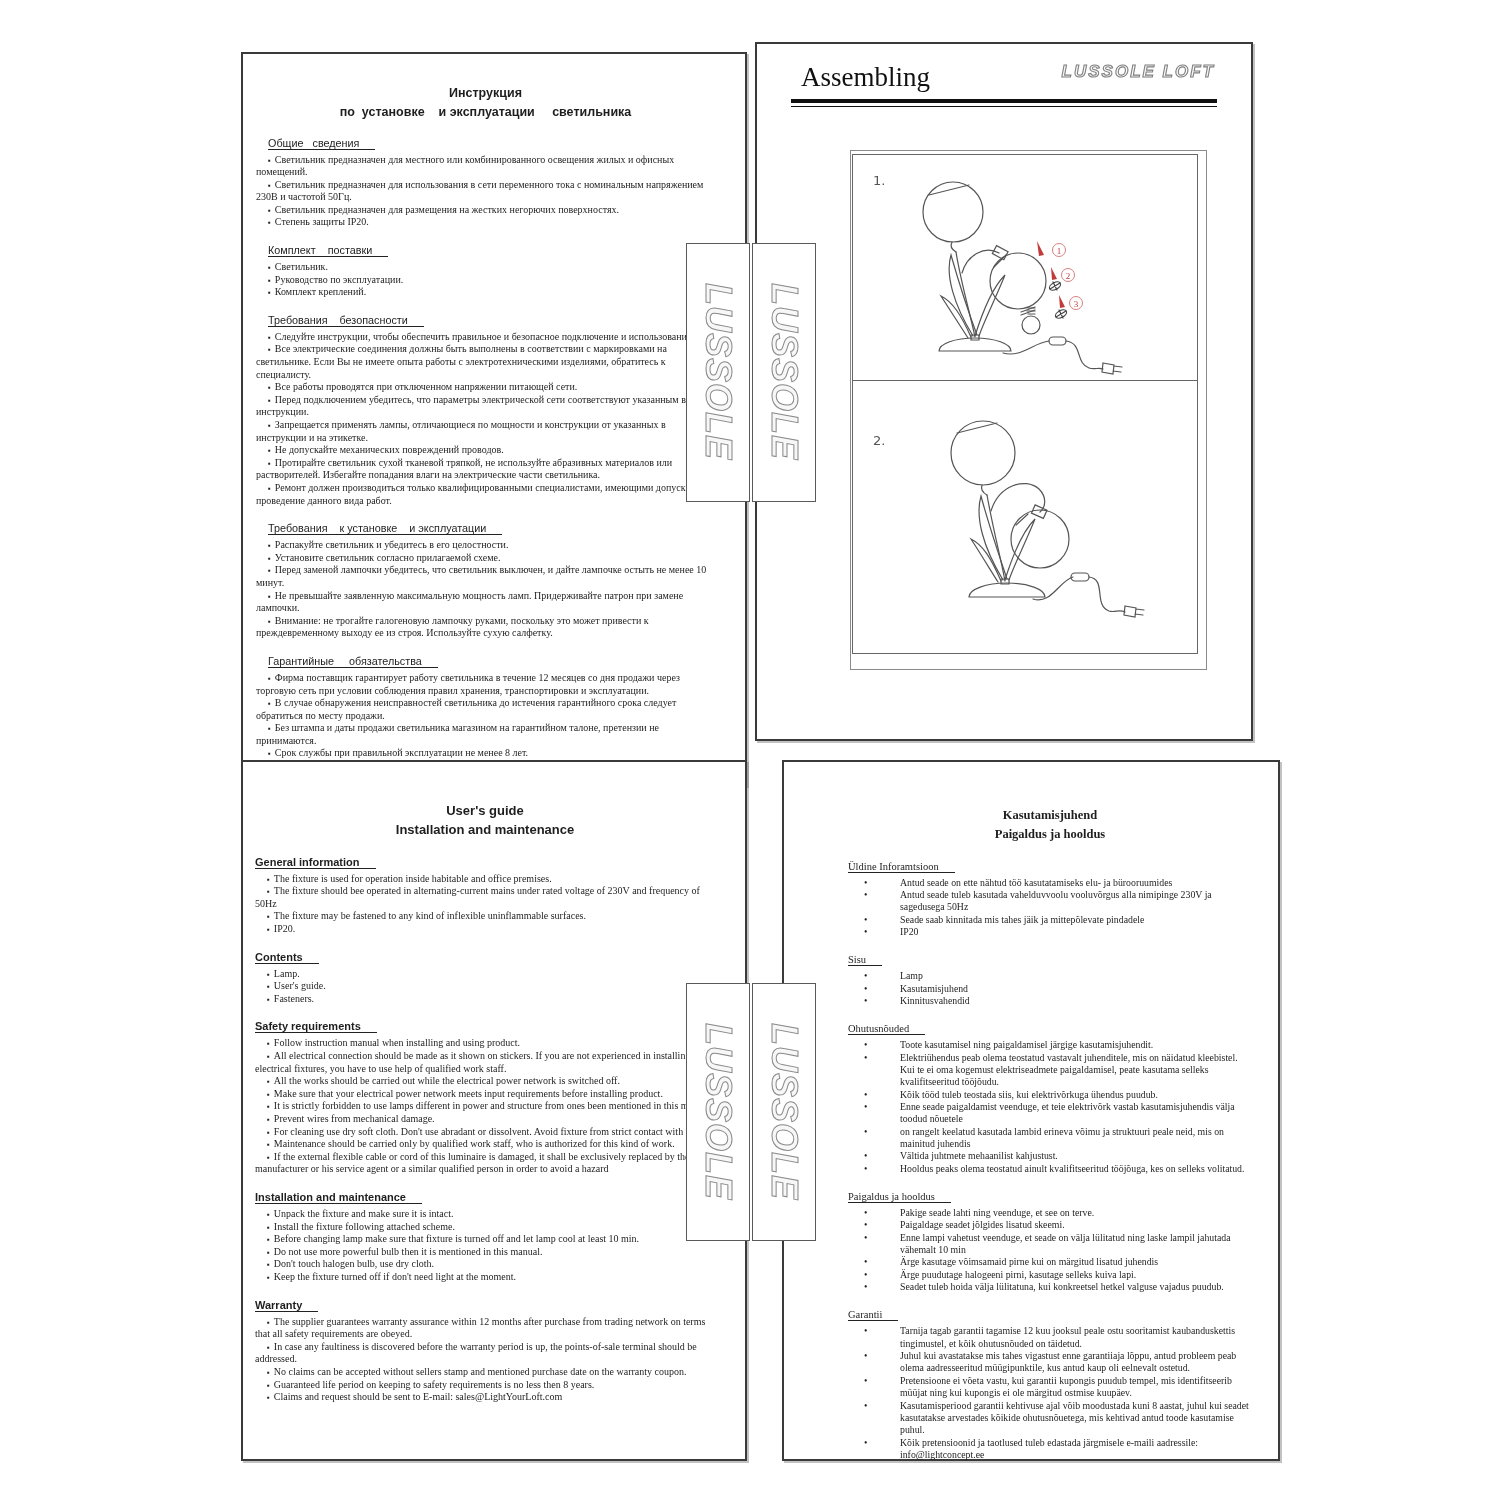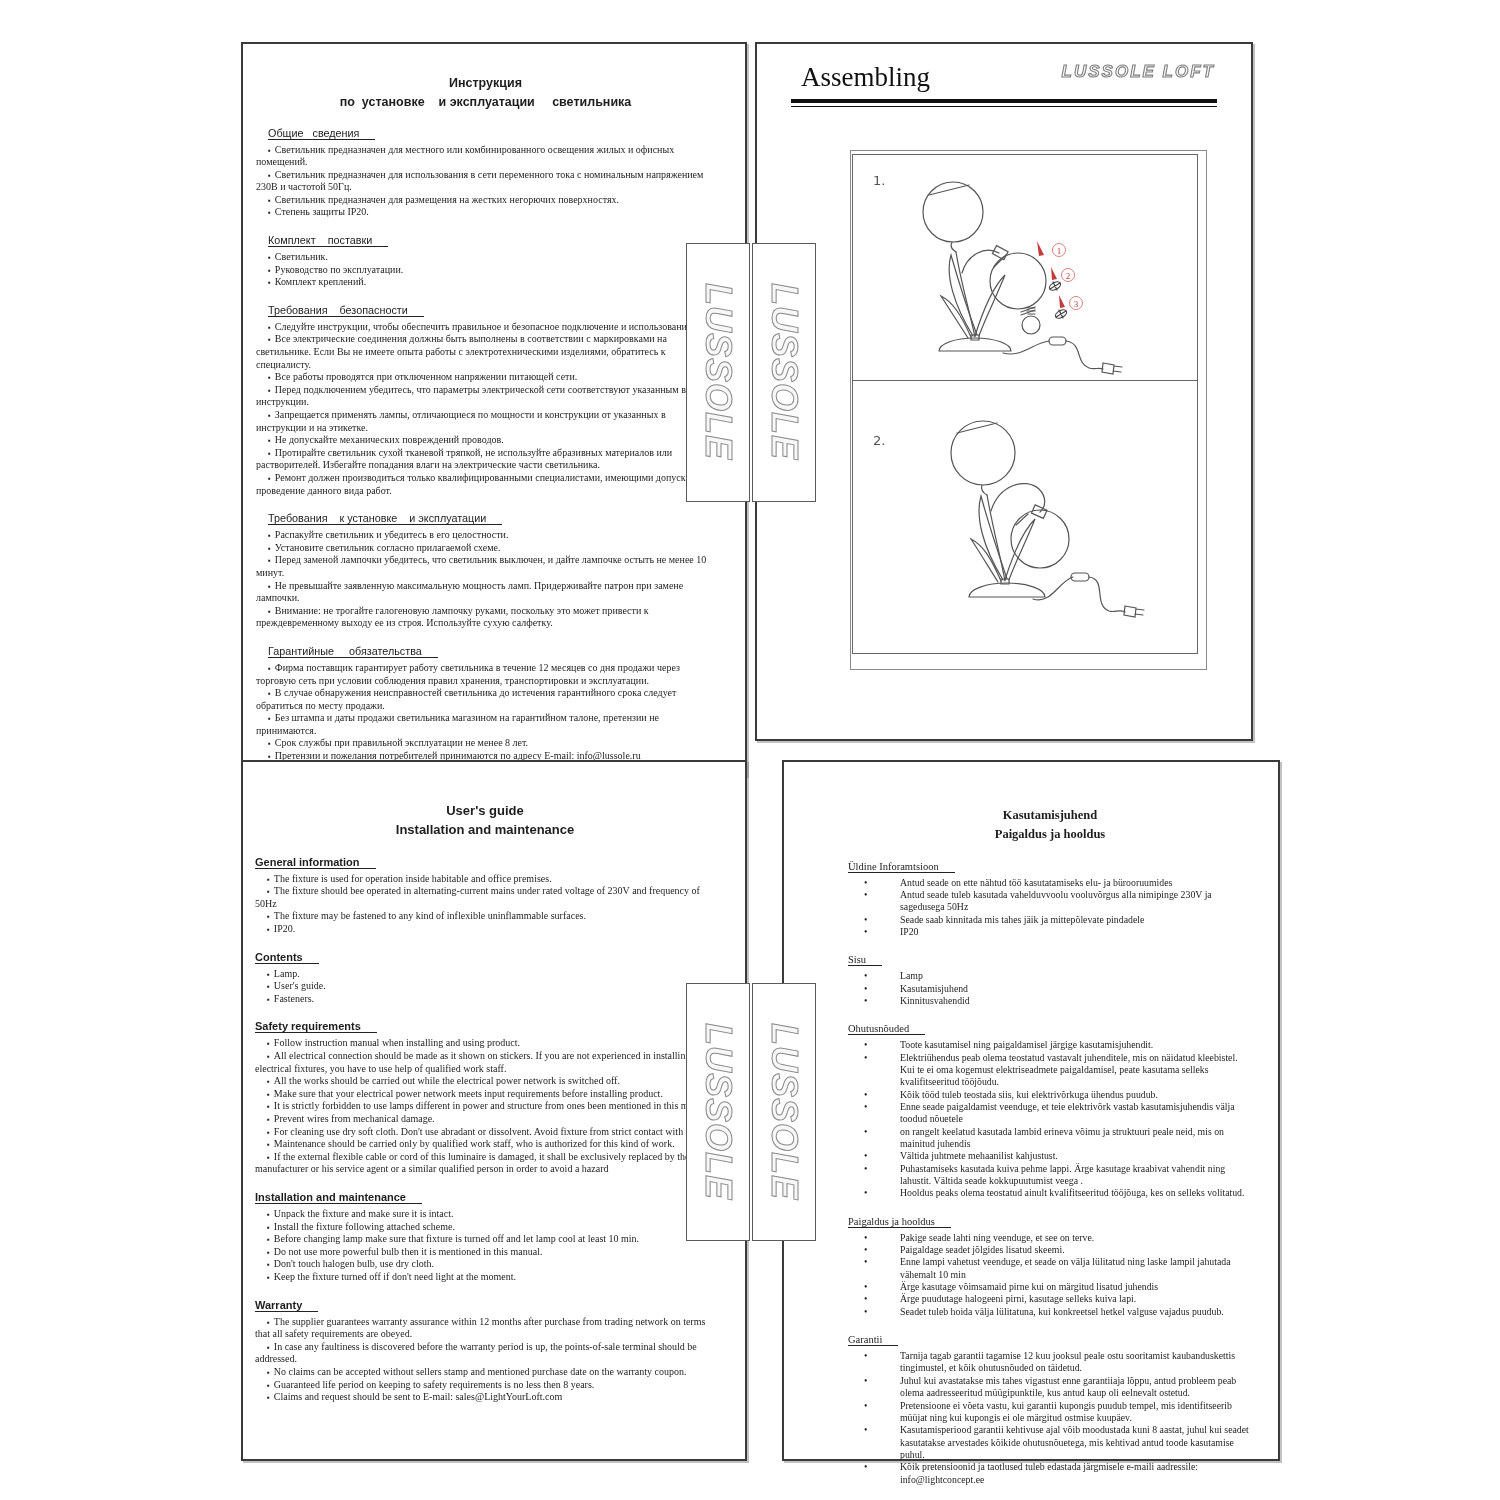--- a/index.html
+++ b/index.html
@@ -1,19 +1,19 @@
 <!DOCTYPE html>
 <html><head>
 <meta charset="utf-8">
 <style>
   html,body{margin:0;padding:0;background:#ffffff;}
   #canvas{position:relative;width:1500px;height:1500px;background:#ffffff;overflow:hidden;
           font-family:"Liberation Serif",serif;color:#1e1e1e;}
   .page{position:absolute;background:#fff;border:2px solid #3a3a3a;box-shadow:2px 2px 0 rgba(120,120,120,.45);box-sizing:border-box;}
-  #page-ru{left:241px;top:42px;width:506px;height:734px;padding:30px 30px 0 13px;}
+  #page-ru{left:241px;top:52px;width:506px;height:734px;padding:30px 30px 0 13px;}
   #page-as{left:755px;top:42px;width:498px;height:699px;}
   #page-en{left:241px;top:760px;width:506px;height:701px;padding:40px 30px 0 12px;}
   #page-et{left:782px;top:760px;width:498px;height:701px;padding:44px 26px 0 64px;}
 
   .page-title{text-align:center;white-space:pre-wrap;}
   #page-ru .page-title{font-family:"Liberation Sans",sans-serif;font-size:12.5px;font-weight:600;line-height:1.5;margin-bottom:10px;}
   #page-en .page-title{font-family:"Liberation Sans",sans-serif;font-size:13px;font-weight:700;line-height:1.45;margin-bottom:12px;}
   #page-et .page-title{font-family:"Liberation Serif",serif;font-size:12.5px;font-weight:600;line-height:1.5;margin-bottom:12px;}
 
   .section{margin-top:11px;}
@@ -272,21 +272,20 @@
             <li>Kasutamisjuhend</li>
             <li>Kinnitusvahendid</li>
           </ul></div>
         <div class="section"><div class="heading">Ohutusnõuded</div><ul class="bullets">
             <li>Toote kasutamisel ning paigaldamisel järgige kasutamisjuhendit.</li>
             <li>Elektriühendus peab olema teostatud vastavalt juhenditele, mis on näidatud kleebistel. Kui te ei oma kogemust elektriseadmete paigaldamisel, peate kasutama selleks kvalifitseeritud tööjõudu.</li>
             <li>Kõik tööd tuleb teostada siis, kui elektrivõrkuga ühendus puudub.</li>
             <li>Enne seade paigaldamist veenduge, et teie elektrivõrk vastab kasutamisjuhendis välja toodud nõuetele</li>
             <li>on rangelt keelatud kasutada lambid erineva võimu ja struktuuri peale neid, mis on mainitud juhendis</li>
             <li>Vältida juhtmete mehaanilist kahjustust.</li>
-            <li>Puhastamiseks kasutada kuiva pehme lappi. Ärge kasutage kraabivat vahendit ning lahustit. Vältida seade kokkupuutumist veega .</li>
             <li>Hooldus peaks olema teostatud ainult kvalifitseeritud tööjõuga, kes on selleks volitatud.</li>
           </ul></div>
         <div class="section"><div class="heading">Paigaldus ja hooldus</div><ul class="bullets">
             <li>Pakige seade lahti ning veenduge, et see on terve.</li>
             <li>Paigaldage seadet jõlgides lisatud skeemi.</li>
             <li>Enne lampi vahetust veenduge, et seade on välja lülitatud ning laske lampil jahutada vähemalt 10 min</li>
             <li>Ärge kasutage võimsamaid pirne kui on märgitud lisatud juhendis</li>
             <li>Ärge puudutage halogeeni pirni, kasutage selleks kuiva lapi.</li>
             <li>Seadet tuleb hoida välja lülitatuna, kui konkreetsel hetkel valguse vajadus puudub.</li>
           </ul></div>

